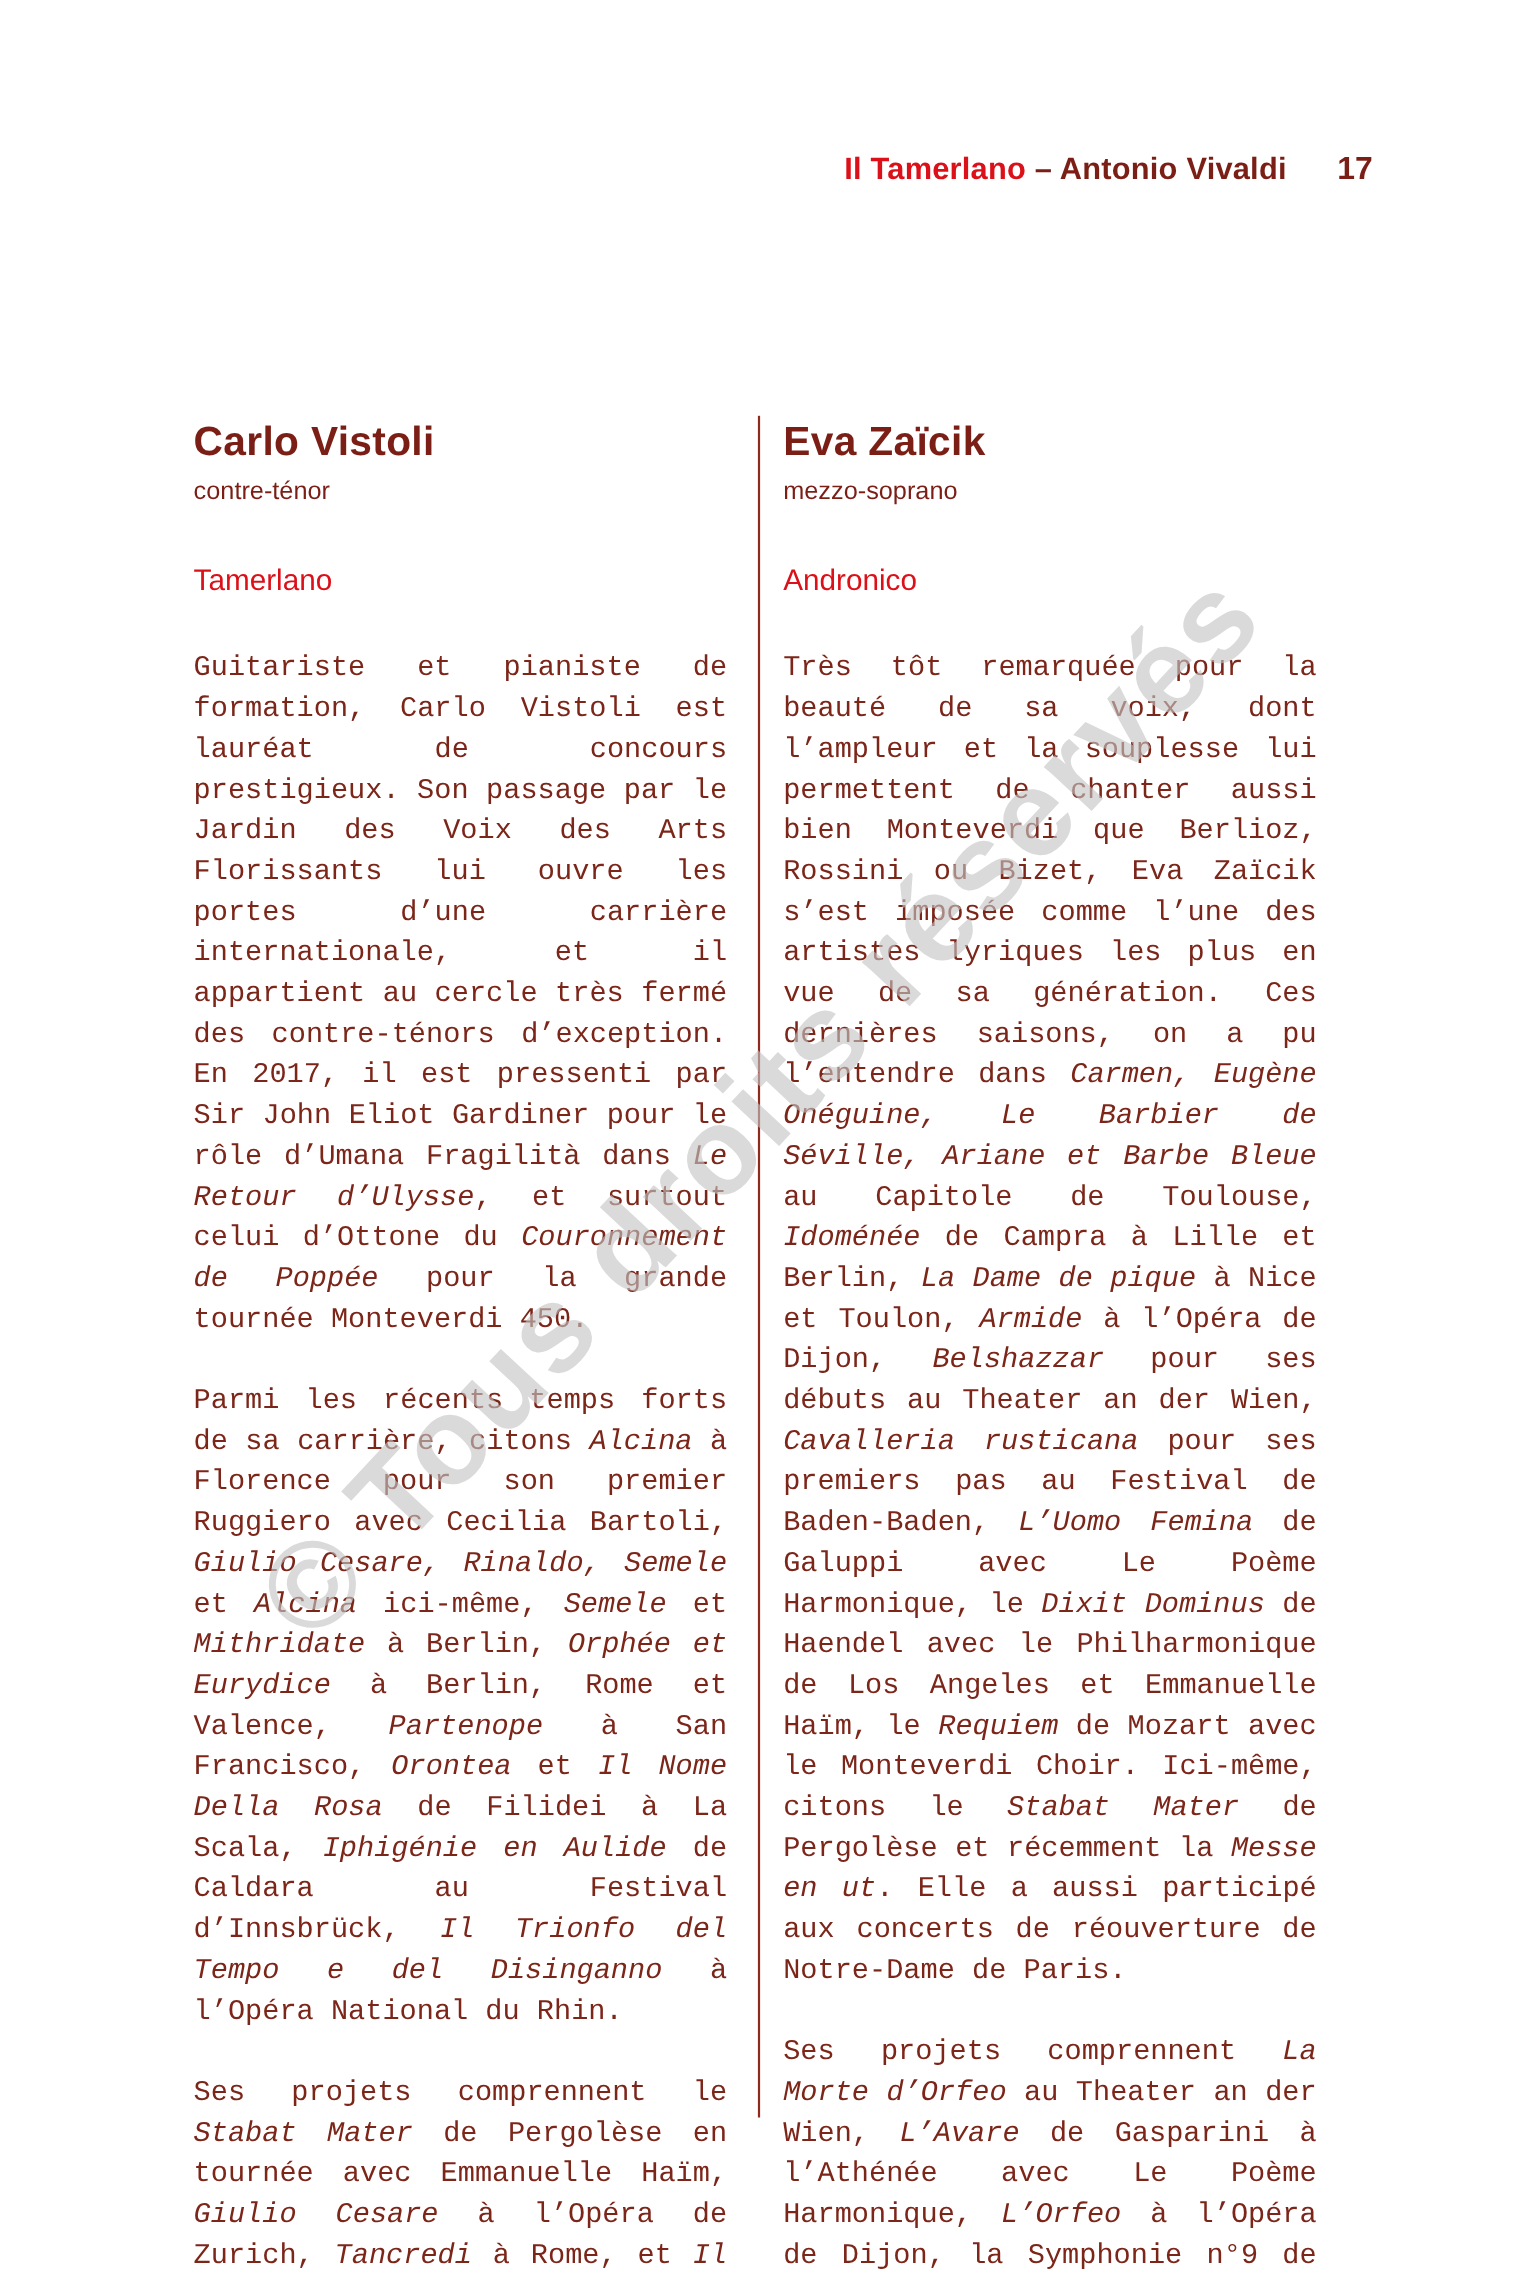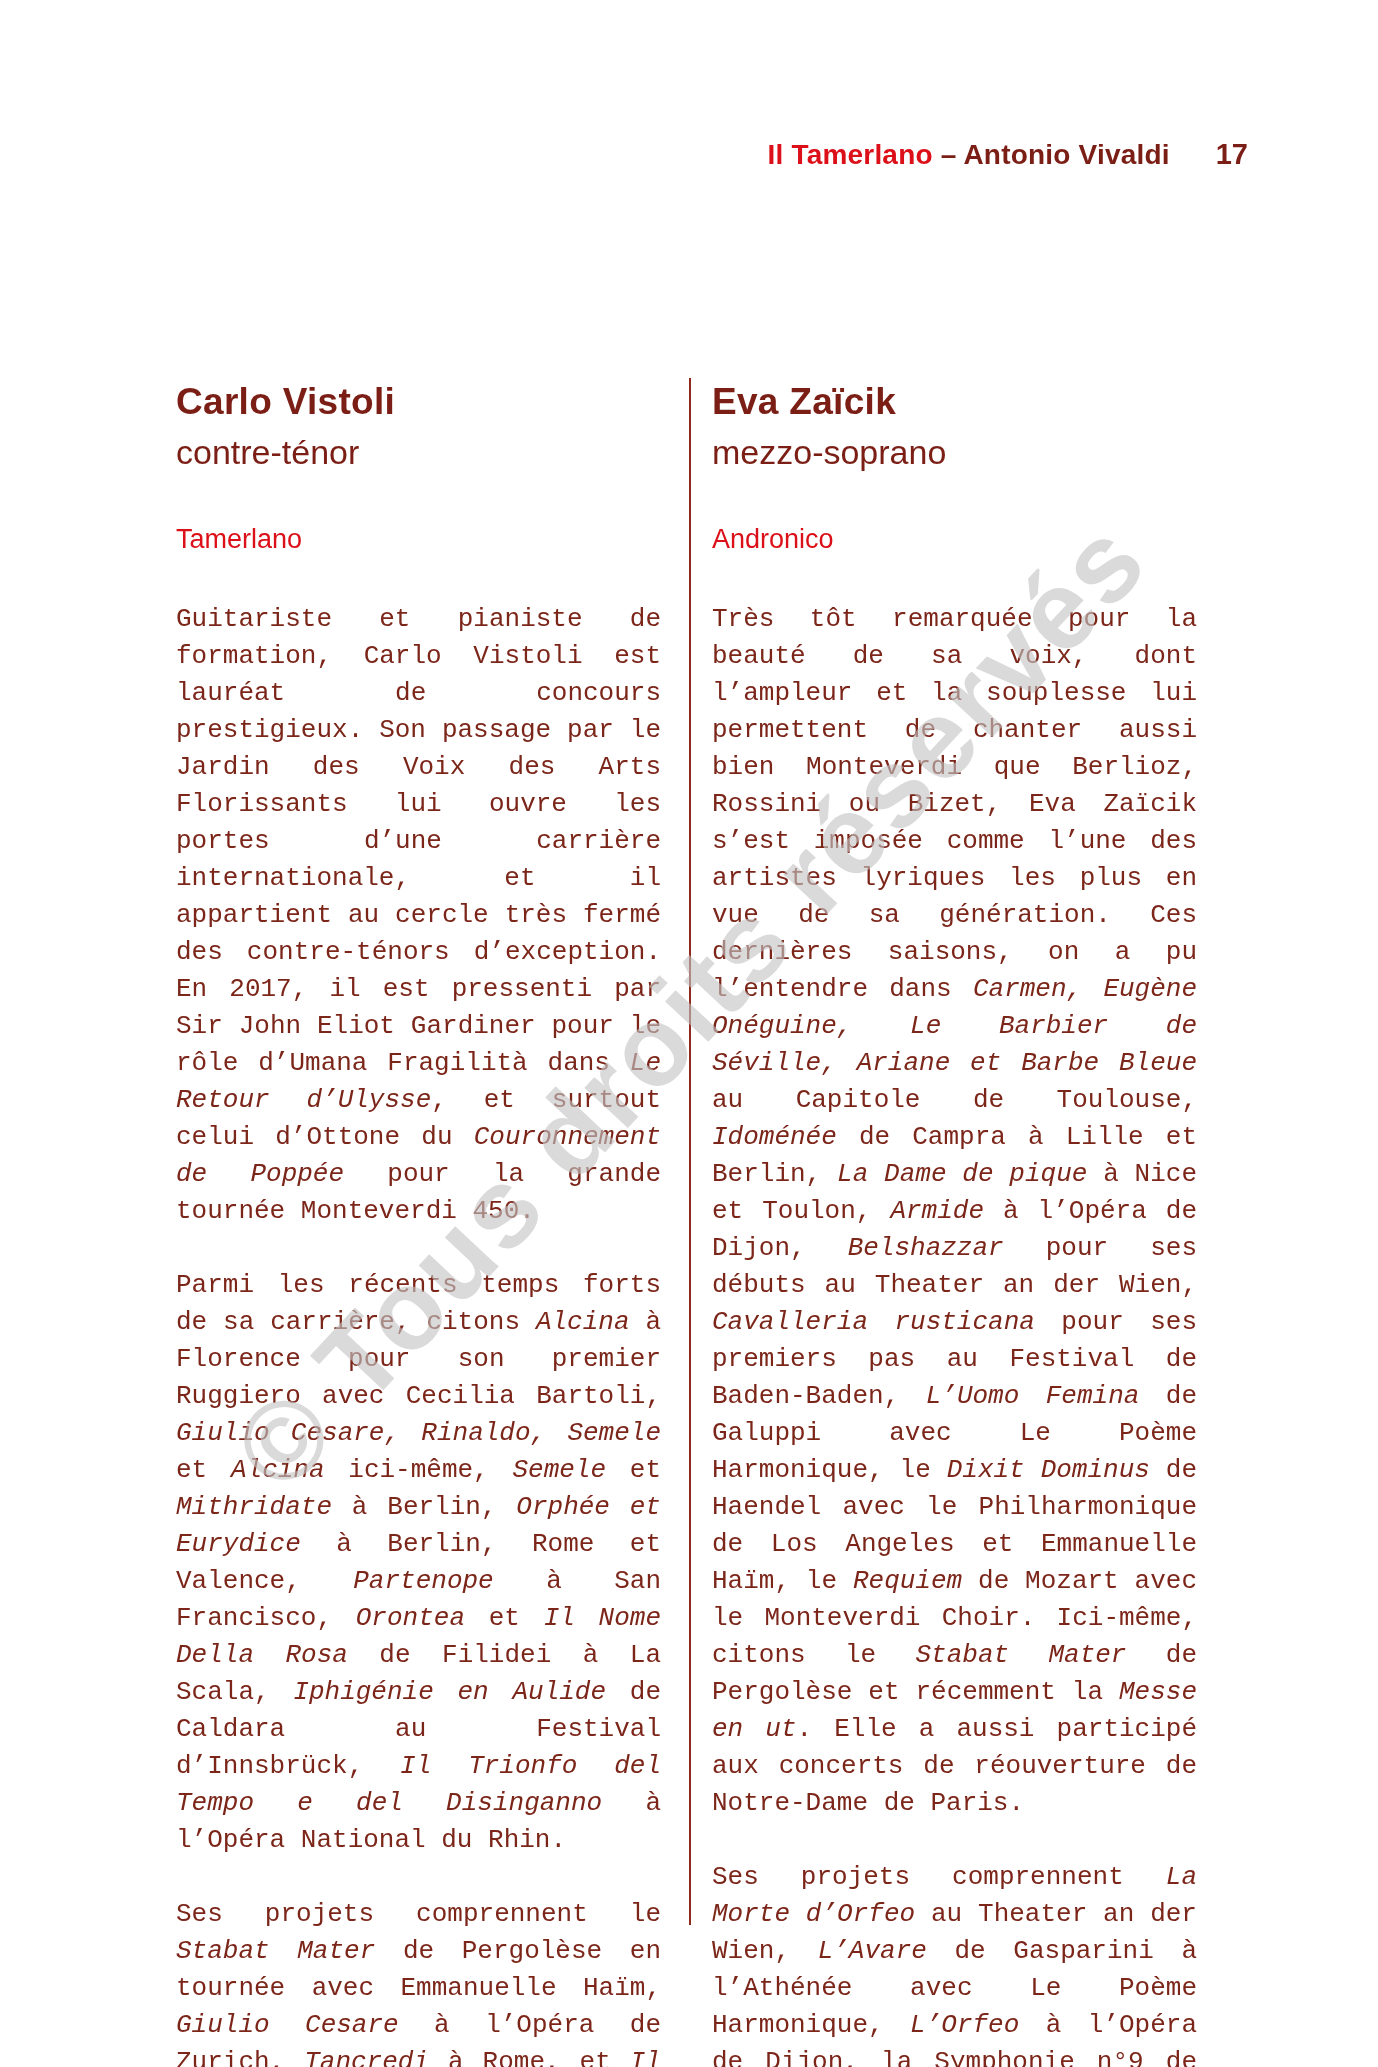--- a/index.html
+++ b/index.html
@@ -23,21 +23,21 @@
 
   
   .col { position:absolute; top:382px; width:485px; }
   .col-left  { left:176px; }
   .col-right { left:712px; }
 
   .artist-name {
     font-size:37px; font-weight:bold; color:var(--dark-red);
     line-height:40px; letter-spacing:0.3px;
   }
-  .voice-type { font-size:34px; color:var(--dark-red); margin-top:11px; }
+  .voice-type { font-size:23px; color:var(--dark-red); margin-top:11px; }
   .role-label { font-size:27px; font-weight:normal; color:var(--accent-red); margin-top:52px; }
 
   .bio {
     margin-top:46px;
     font-family:Liberation Mono, monospace;
     font-size:26px; line-height:37px;
     color:var(--body-text);
     text-align:justify;
   }
   .bio p { margin:0 0 37px 0; }

